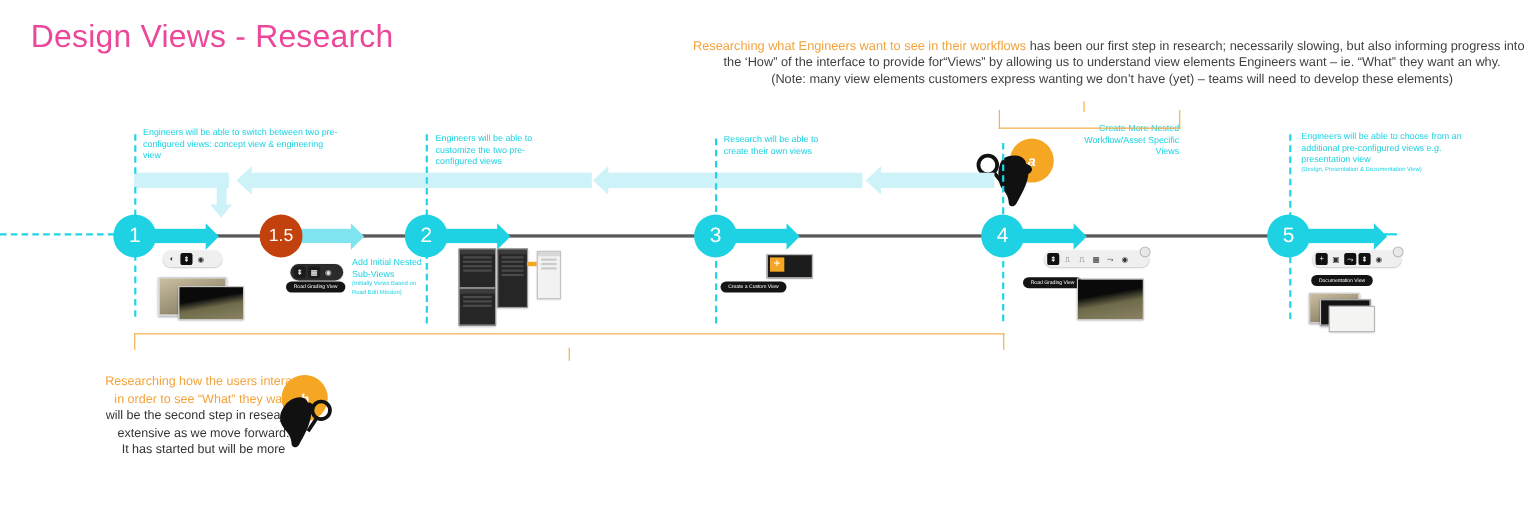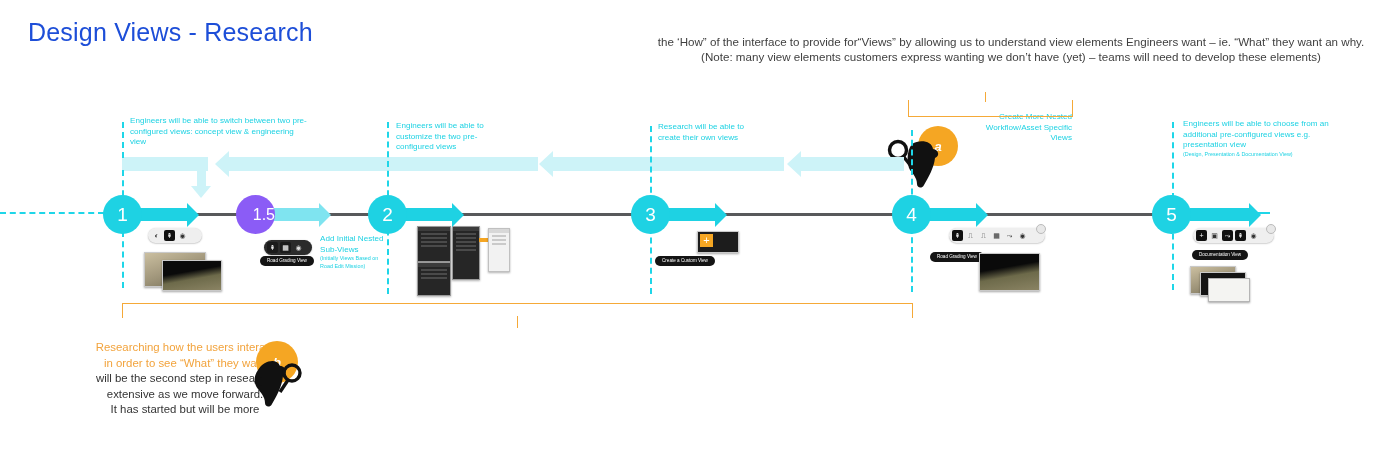--- a/index.html
+++ b/index.html
@@ -9,23 +9,23 @@
     font-family:"Liberation Sans", sans-serif;
     position:relative;
     overflow:hidden;
     color:#404040;
   }
   .abs{position:absolute;}
 
   
   #page-title{
     left:28px; top:18px;
-    font-size:25px;
+    font-size:29px;
     font-weight:400;
-    color:#1d4ed8;
+    color:#ec4899;
     letter-spacing:0.2px;
     white-space:nowrap;
   }
 
   
   #intro{
     left:630px; top:34px; width:762px;
     font-size:11.6px;
     line-height:15.2px;
     color:#3f3f3f;
@@ -41,21 +41,21 @@
   }
   .node{
     border-radius:50%;
     background:#1ed2e3;
     color:#ffffff;
     display:flex;align-items:center;justify-content:center;
     font-size:19px;
     font-weight:400;
     z-index:6;
   }
-  .node.light{background:#8b5cf6;font-size:16px;justify-content:flex-end;}
+  .node.light{background:#c2410c;font-size:16px;}
   .node.n{width:39px;height:39px;top:195px;}
 
   
   .fwd{height:13px;background:#1ed2e3;top:208px;z-index:5;}
   .fwd::after{
     content:"";position:absolute;right:-11px;top:-5.5px;
     border-left:12px solid #1ed2e3;
     border-top:12px solid transparent;
     border-bottom:12px solid transparent;
   }
@@ -169,20 +169,21 @@
   .panel .rowl{height:2px;background:#4a4a4a;margin:2px 3px;}
   .panel.lightp .hdr{background:#d8d8d8;}
   .panel.lightp .rowl{background:#cacaca;}
 </style>
 </head>
 <body>
 
 <div class="abs" id="page-title">Design Views - Research</div>
 
 <div class="abs" id="intro">
+  <div class="l1"><span class="hl">Researching what Engineers want to see in their workflows</span><span> has been our first step in research; necessarily slowing, but also informing progress into</span></div>
   <div>the ‘How” of the interface to provide for“Views” by allowing us to understand view elements Engineers want – ie. “What” they want an why.</div>
   <div>(Note: many view elements customers express wanting we don’t have (yet) – teams will need to develop these elements)</div>
 </div>
 
 <div class="abs dash" style="left:122px;top:170px;height:118px;"></div>
 <div class="abs dash" style="left:122px;top:122px;height:36px;"></div>
 <div class="abs dash" style="left:387px;top:122px;height:172px;"></div>
 <div class="abs dash" style="left:650px;top:126px;height:168px;"></div>
 <div class="abs dash" style="left:911px;top:130px;height:162px;"></div>
 <div class="abs dash" style="left:1172px;top:122px;height:168px;"></div>

